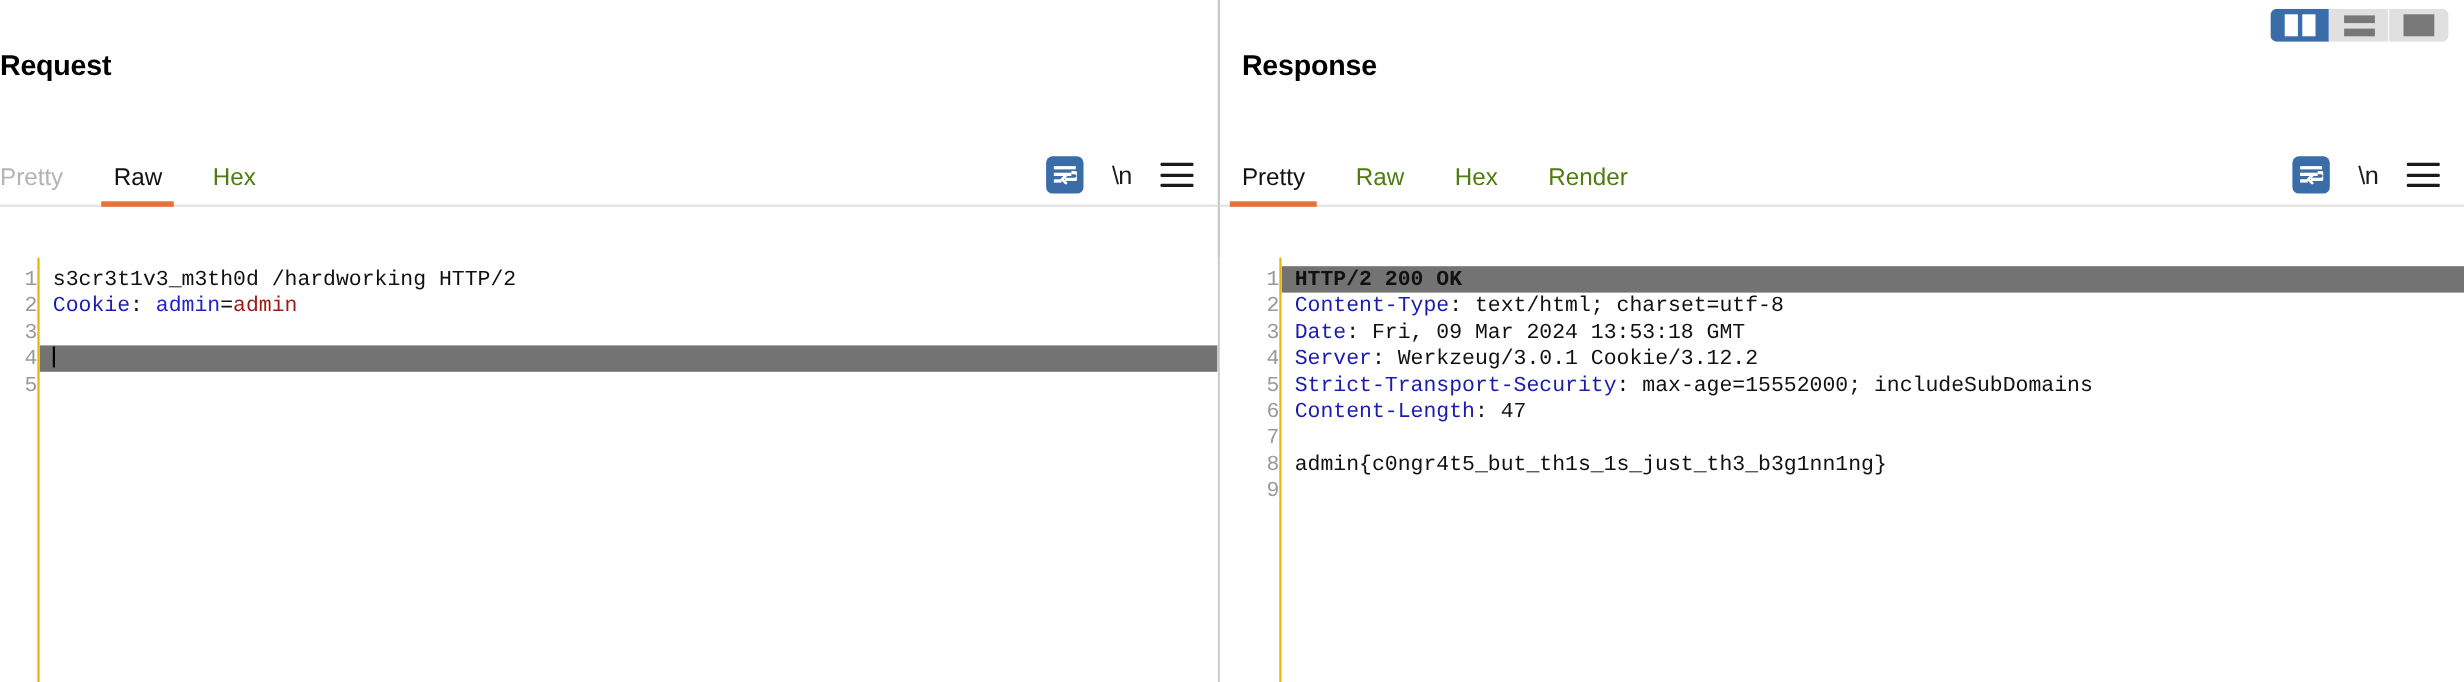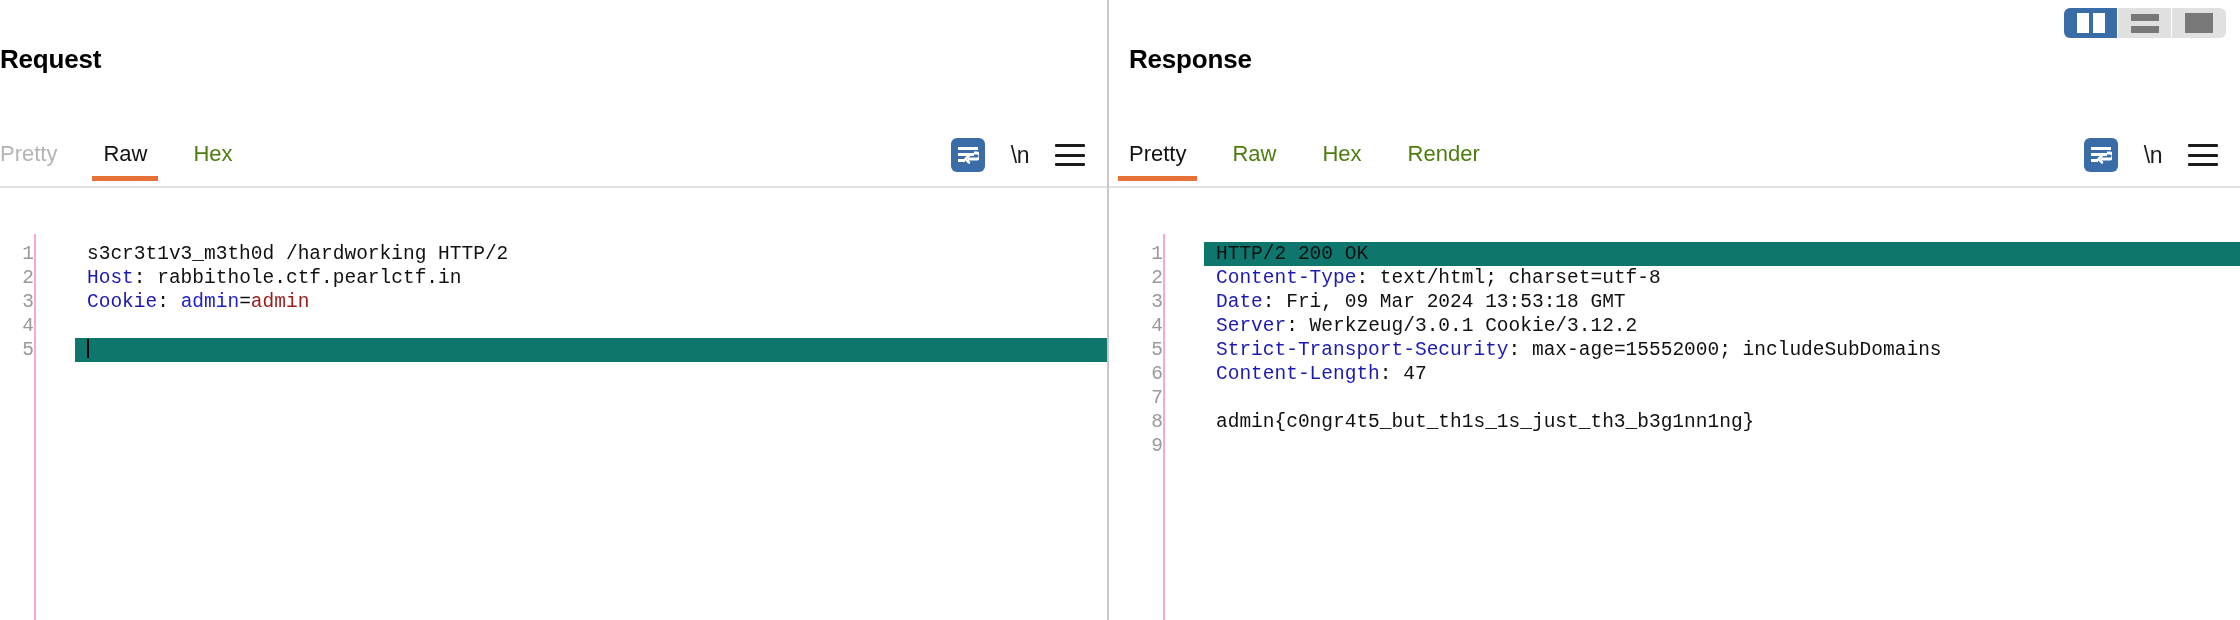--- a/index.html
+++ b/index.html
@@ -48,21 +48,21 @@
     line-height: 1;
     white-space: nowrap;
   }
   .pane-request .pane-title { margin: 46px 0 0 0; }
   .pane-response .pane-title { margin: 46px 0 0 20px; }
 
   
   .tabstrip {
     position: relative;
     display: flex;
-    align-items: center;
+    align-items: flex-end;
     height: 54px;
     margin-top: 16px;
     border-bottom: 2px solid #e2e2e2;
     box-sizing: border-box;
   }
   .pane-response .tabstrip { padding-left: 20px; }
   .tab {
     position: relative;
     font-size: 22px;
     color: #4d7c0f;
@@ -155,32 +155,31 @@
     text-align: right;
     color: #9a9a9a;
     padding-top: 8px;
     user-select: none;
   }
   .gutter div { height: 24px; }
 
   .code {
     flex: 1;
     padding-top: 8px;
-    border-left: 2px solid #f9a8d4;
+    border-left: 2px solid #eab308;
     position: relative;
     overflow: hidden;
-    padding-left: 39px;
   }
   .code-line {
     height: 24px;
     white-space: pre;
     padding-left: 12px;
     color: #111111;
   }
-  .code-line.hl { background: #0f766e; }
+  .code-line.hl { background: #737373; font-weight: bold; }
 
   .tok-hdr   { color: #1b1bb0; }
   .tok-name  { color: #2222cc; }
   .tok-val   { color: #9b1b1b; }
   .tok-plain { color: #111111; }
 
   .caret {
     display: inline-block;
     width: 2px;
     height: 19px;
@@ -276,21 +275,20 @@
     <div class="editor">
       <div class="gutter">
         <div>1</div>
         <div>2</div>
         <div>3</div>
         <div>4</div>
         <div>5</div>
       </div>
       <div class="code">
         <div class="code-line"><span class="tok-plain">s3cr3t1v3_m3th0d</span><span class="tok-plain"> </span><span class="tok-plain">/hardworking</span><span class="tok-plain"> </span><span class="tok-plain">HTTP/2</span></div>
-        <div class="code-line"><span class="tok-hdr">Host</span><span class="tok-plain">: </span><span class="tok-plain">rabbithole.ctf.pearlctf.in</span></div>
         <div class="code-line"><span class="tok-hdr">Cookie</span><span class="tok-plain">: </span><span class="tok-name">admin</span><span class="tok-plain">=</span><span class="tok-val">admin</span></div>
         <div class="code-line"> </div>
         <div class="code-line hl"><span class="caret"></span></div>
       </div>
     </div>
   </section>
 
   <section class="pane pane-response">
     <h2 class="pane-title">Response</h2>
 

